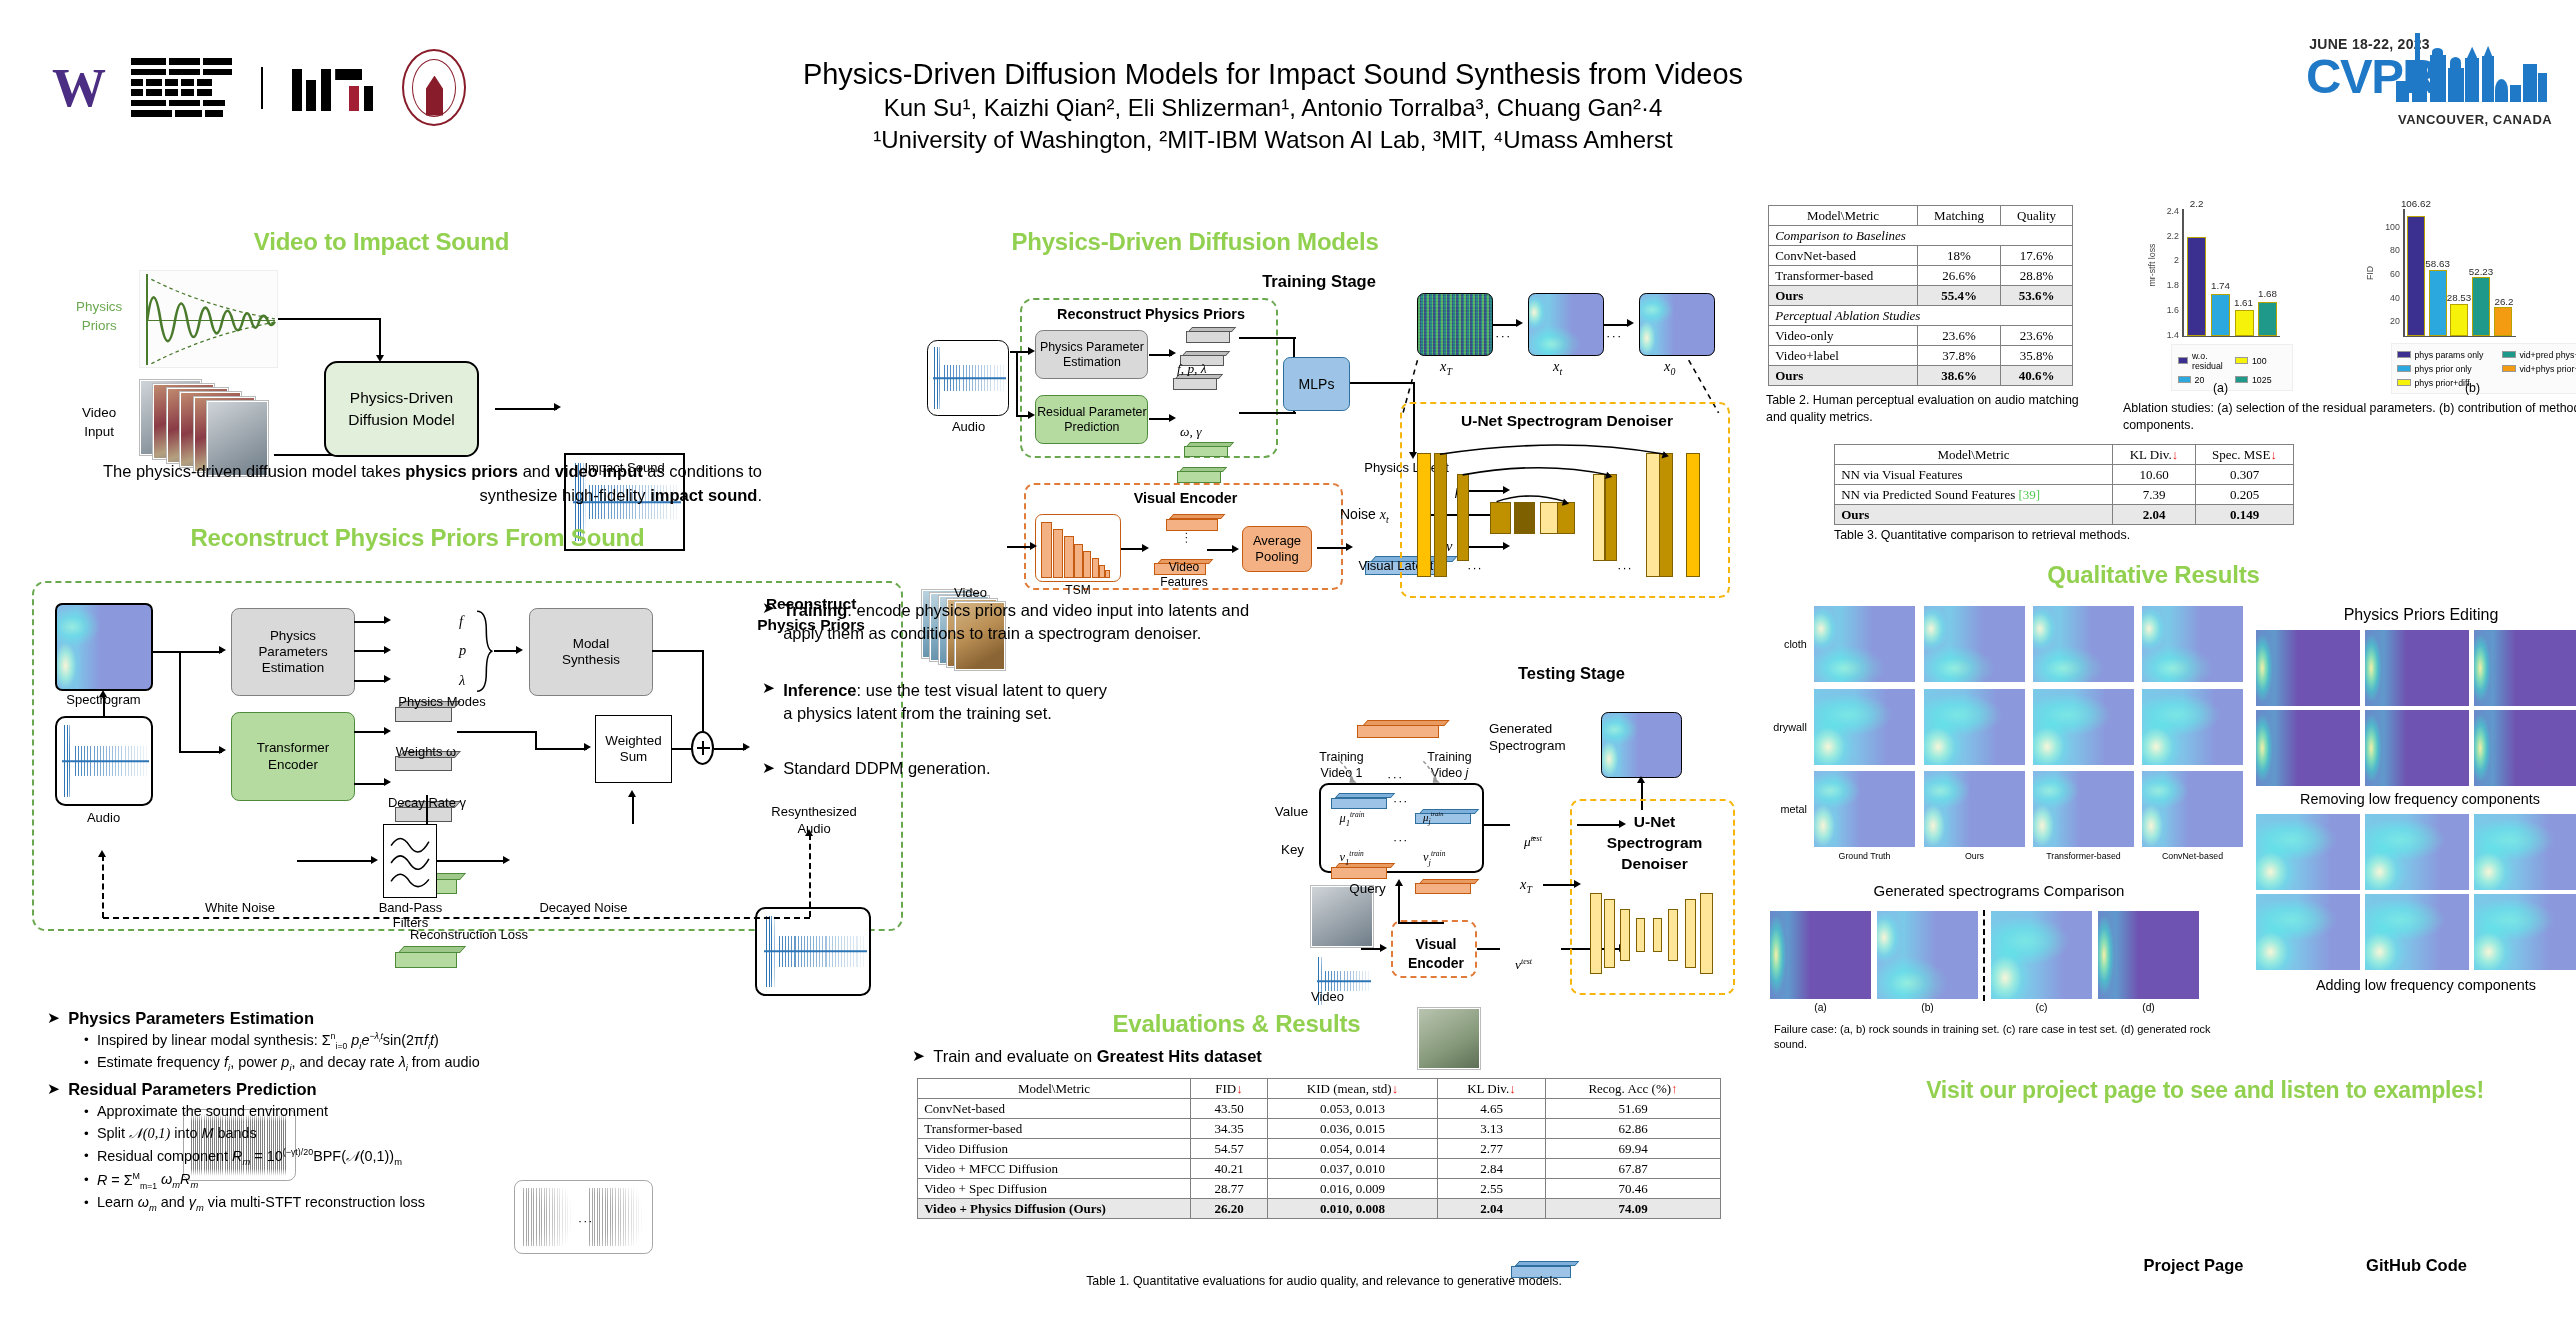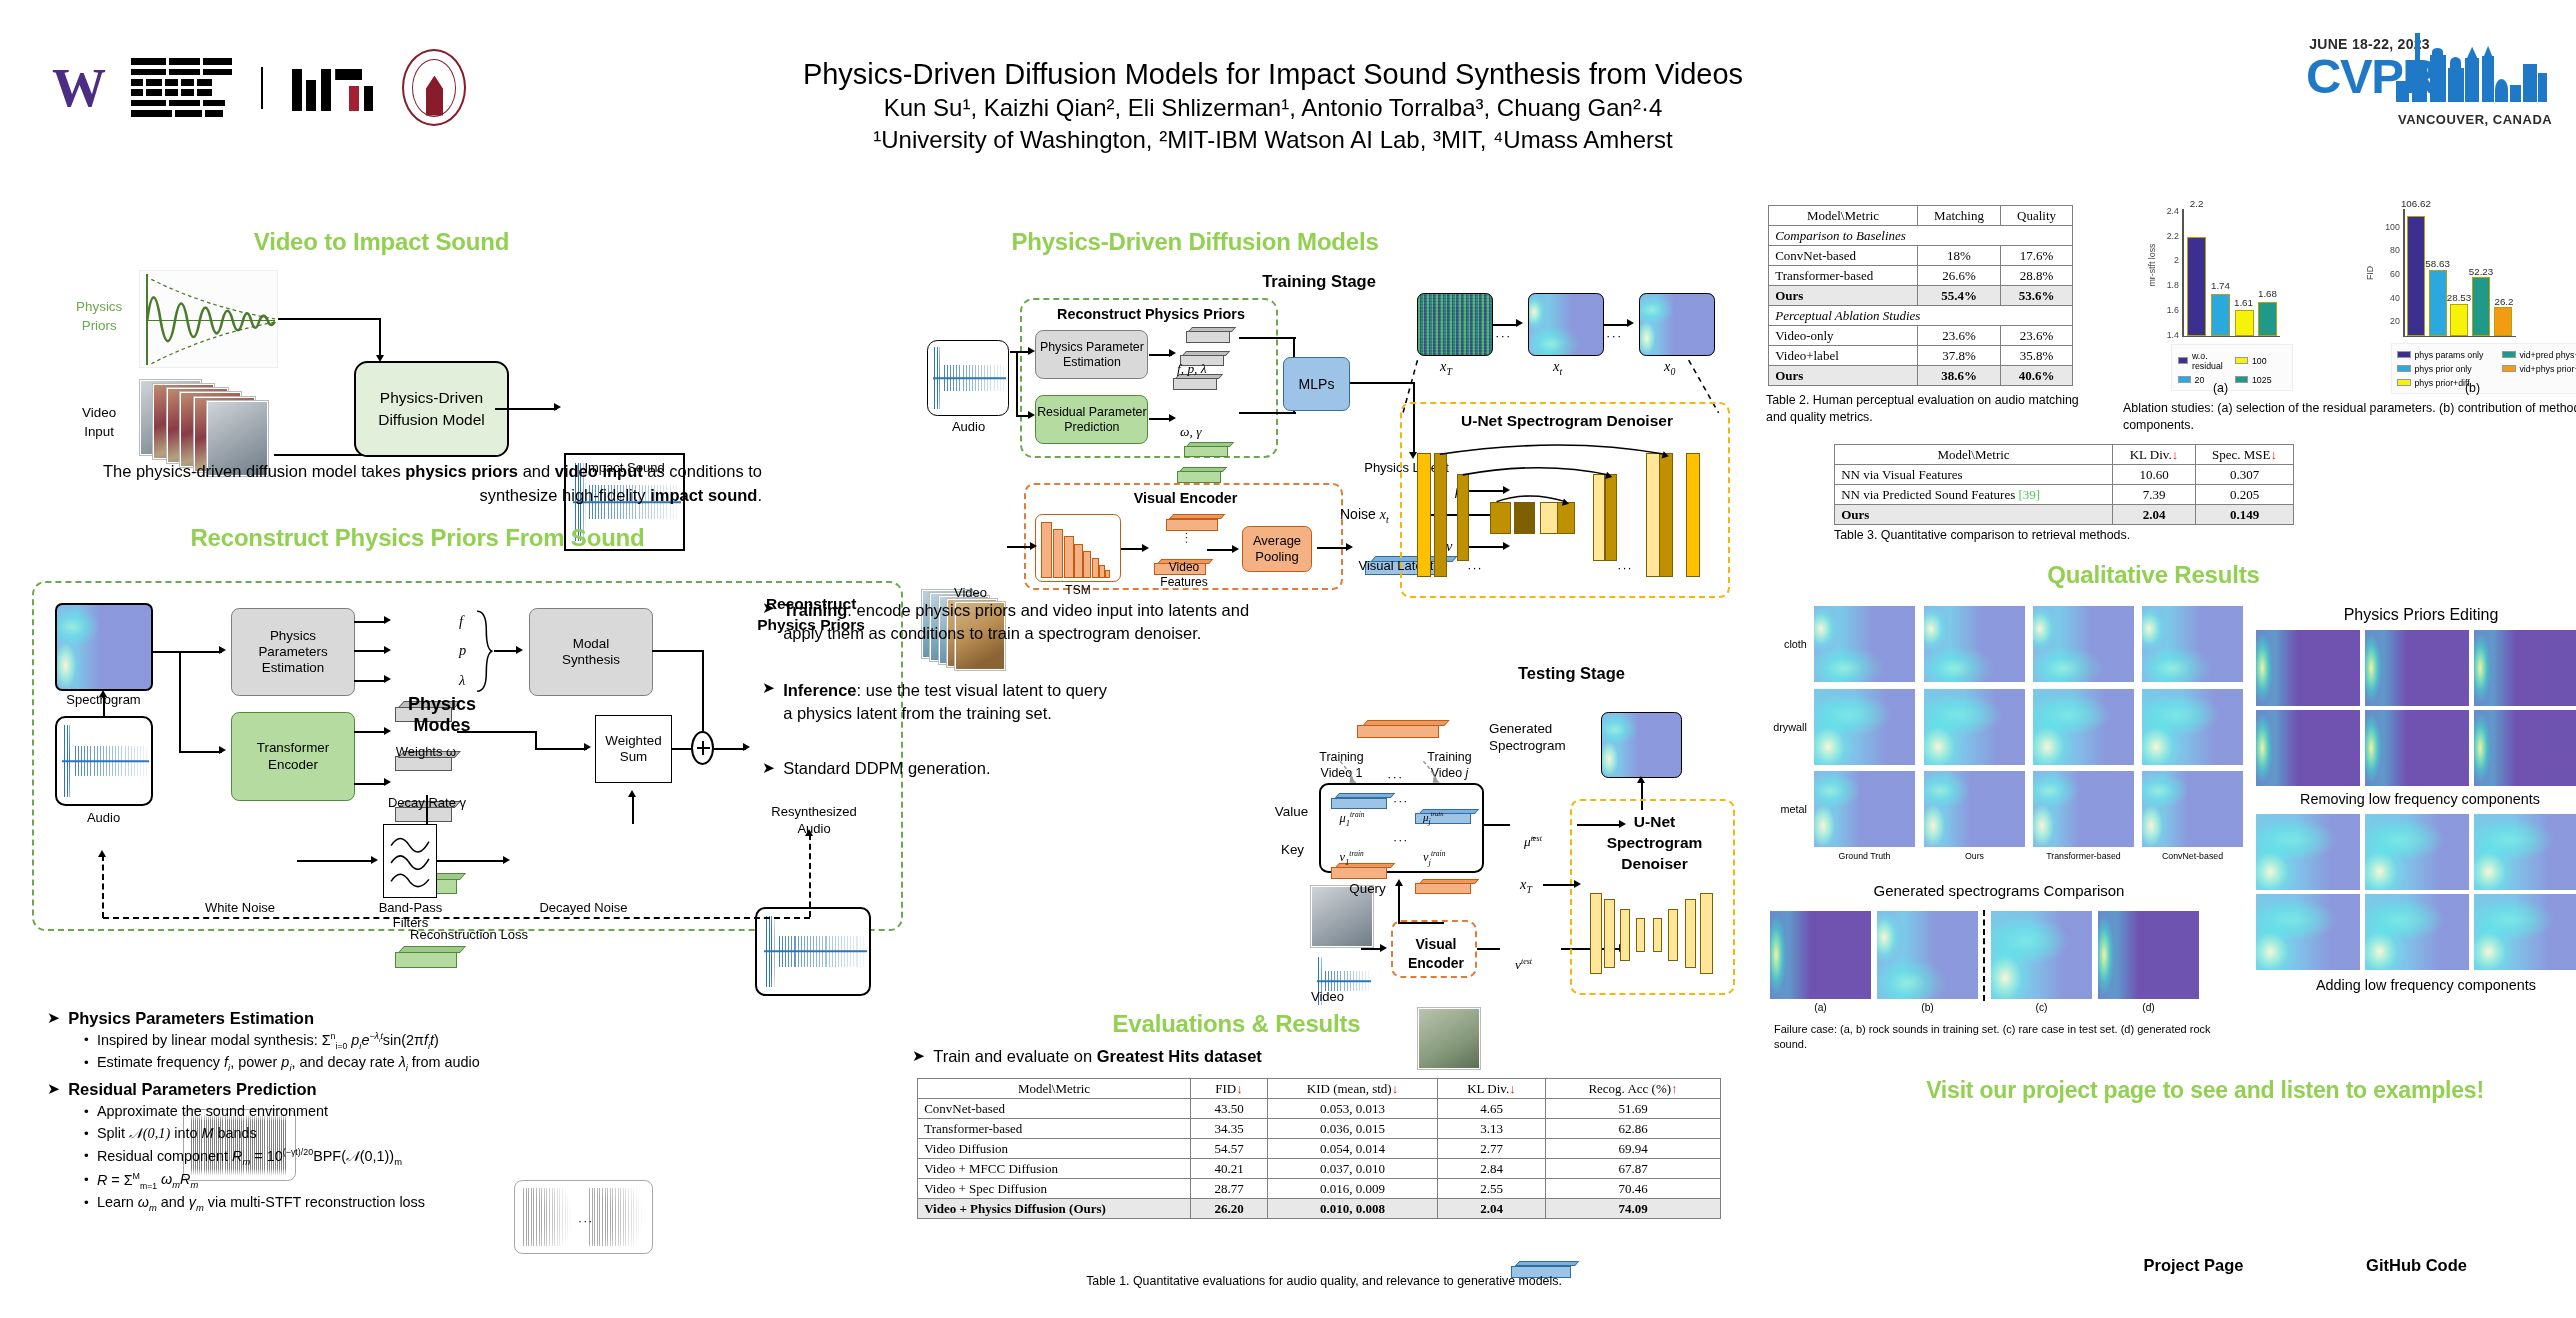--- a/index.html
+++ b/index.html
@@ -321,21 +321,21 @@
     <div class="fr gray" style="left:67px; top:20.6px; width:61px;height:75px;"></div>
   </div>
 
   <div class="abs hline" style="left:216px; top:66px; width:103px;"></div>
   <div class="abs vline" style="left:317px; top:66px; height:39px;"></div>
   <div class="ah-d" style="left:314px; top:103px;"></div>
   <div class="abs hline" style="left:212px; top:202px; width:107px;"></div>
   <div class="abs vline" style="left:317px; top:166px; height:37px;"></div>
   <div class="ah-u" style="left:314px; top:161px;"></div>
 
-  <div class="abs" style="left:292px; top:109px; width:155px; height:96px; border:2.1px solid #000; border-radius:13.4px; background:#e2efda; display:flex; align-items:center; justify-content:center; text-align:center; font-size:15.5px; line-height:1.45;">Physics-Driven<br>Diffusion Model</div>
+  <div class="abs" style="left:262px; top:109px; width:155px; height:96px; border:2.1px solid #000; border-radius:13.4px; background:#e2efda; display:flex; align-items:center; justify-content:center; text-align:center; font-size:15.5px; line-height:1.45;">Physics-Driven<br>Diffusion Model</div>
   <div class="abs hline" style="left:433px; top:156px; width:62px;"></div>
   <div class="ah-r" style="left:492px; top:151px;"></div>
 
   <div class="abs wave" style="left:502px; top:108px; width:121px; height:98px; border:2.1px solid #000;">
     <div class="wave-mid"></div>
   </div>
   <div class="abs small-lbl" style="left:502px; top:208px; width:121px; font-size:13px;">Impact Sound</div>
 </div>
 
 <div class="abs body-txt" style="left:61px; top:460px; width:701px;">
@@ -379,21 +379,21 @@
     <div class="face" style="background:#d9d9d9"></div>
       <div class="top" style="background:#bfbfbf"></div>
     </div>
   <div class="abs chip" style="left:361px; top:87px; width:57px; height:20.6px;">
     <div class="face" style="background:#d9d9d9"></div>
       <div class="top" style="background:#bfbfbf"></div>
     </div>
   <div class="abs it" style="left:425px; top:30px; font-size:14.4px; font-family:'Liberation Serif',serif;">f</div>
   <div class="abs it" style="left:425px; top:59px; font-size:14.4px; font-family:'Liberation Serif',serif;">p</div>
   <div class="abs it" style="left:425px; top:89px; font-size:14.4px; font-family:'Liberation Serif',serif;">λ</div>
-  <div class="abs small-lbl" style="left:346px; top:111px; width:124px; font-size:18px;font-weight:bold;">Physics Modes</div>
+  <div class="abs small-lbl" style="left:346px; top:111px; width:124px; font-size:13px;">Physics Modes</div>
   <svg class="abs" style="left:441px; top:26px" width="18.5" height="85" viewBox="0 0 36 165">
     <path d="M4 4 Q22 4 22 40 Q22 80 34 82 Q22 84 22 124 Q22 160 4 160" fill="none" stroke="#000" stroke-width="3"></path>
   </svg>
   <div class="abs hline" style="left:460px; top:67px; width:25px;"></div>
     <div class="ah-r" style="left:482px; top:63px;"></div>
 
   <div class="abs gbox" style="left:495px; top:25px; width:124px; height:88px;">Modal<br>Synthesis</div>
   <div class="abs hline" style="left:618px; top:67px; width:52px;"></div>
   <div class="abs vline" style="left:668px; top:67px; height:89px;"></div>
   <div class="ah-d" style="left:664px; top:154px;"></div>

